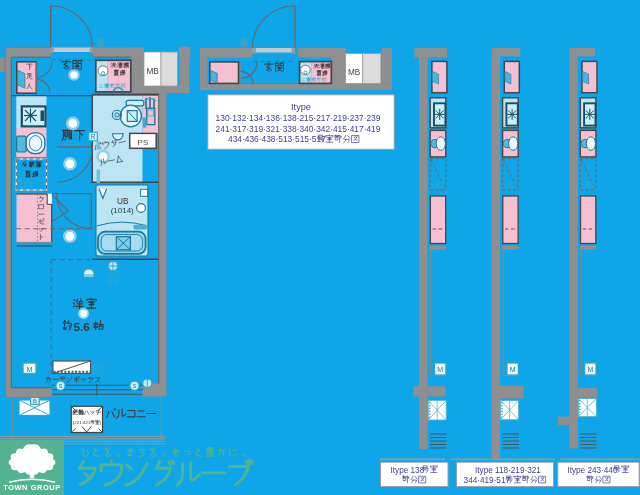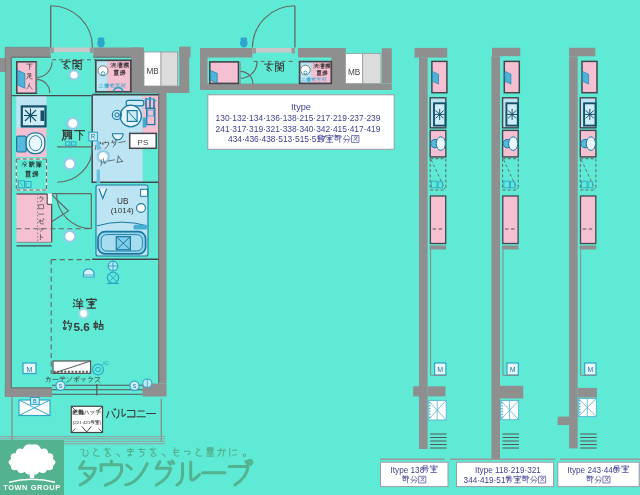--- a/index.html
+++ b/index.html
@@ -1,14 +1,14 @@
 <!DOCTYPE html>
 <html><head><meta charset="utf-8"><style>
 html,body{margin:0;padding:0;background:#fff}
-#c{position:relative;width:640px;height:495px;overflow:hidden;background:#5eead4}
+#c{position:relative;width:640px;height:495px;overflow:hidden;background:#0ea5e9}
 text{font-family:"Liberation Sans",sans-serif}
 </style></head><body>
 <div id="c"><svg width="640" height="495" viewBox="0 0 640 495">
       <rect x="93.00" y="95.50" width="49.50" height="87.00" fill="#bce4f3"></rect>
       <rect x="142.50" y="95.50" width="16.00" height="37.50" fill="#f6c0d3"></rect>
       <rect x="16.30" y="95.50" width="30.20" height="32.50" fill="#bce4f3"></rect>
       <rect x="16.30" y="128.00" width="30.20" height="29.00" fill="#f6c0d3"></rect>
       <rect x="16.50" y="193.80" width="35.20" height="48.50" fill="#f6c0d3"></rect>
       <rect x="47.20" y="193.80" width="4.50" height="10.50" fill="#fff"></rect>
       <rect x="96.00" y="185.00" width="52.00" height="71.00" fill="#bce4f3" stroke="#17789f" stroke-width="1.10" rx="2.0"></rect>

